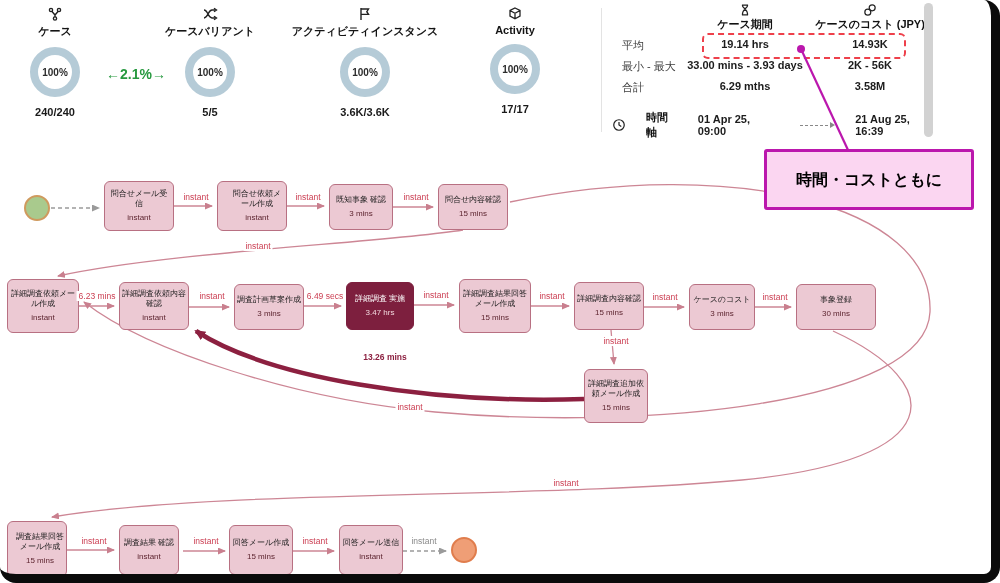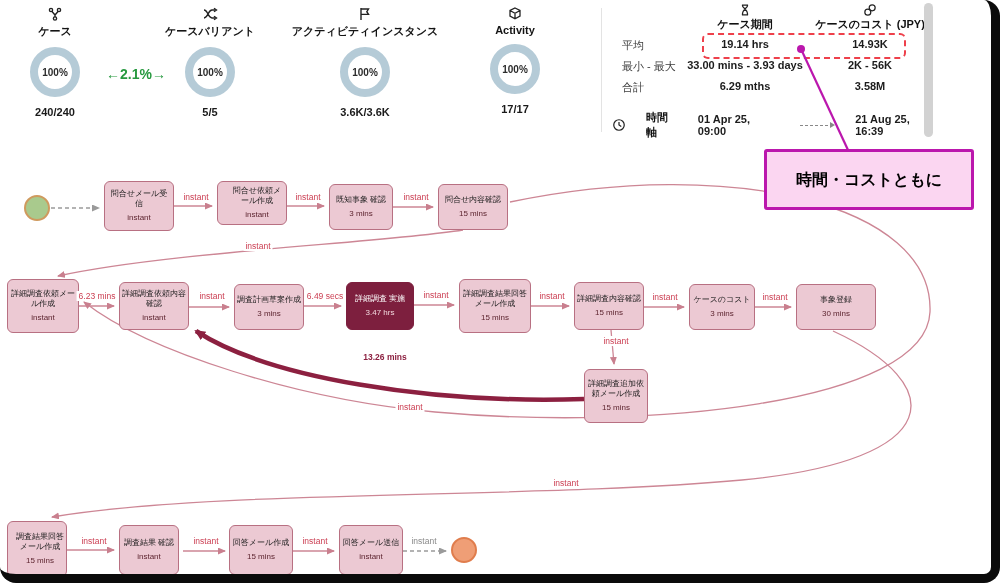--- a/index.html
+++ b/index.html
@@ -102,21 +102,21 @@
     </g>
   </svg>
 
   <div class="diagram">
     <div class="endpoint start"></div>
     <div class="endpoint end"></div>
   <div class="node" style="left: 104px; top: 181px; width: 70px; height: 50px;">
         <div class="ttl">問合せメール受信</div>
         <div class="dur">instant</div>
       </div>
-      <div class="node" style="left: 217px; top: 181px; width: 70px; height: 44px; padding-left: 12px;">
+      <div class="node" style="left: 217px; top: 181px; width: 70px; height: 50px; padding-left: 12px;">
         <div class="ttl">問合せ依頼メール作成</div>
         <div class="dur">instant</div>
       </div>
       <div class="node" style="left: 329px; top: 184px; width: 64px; height: 46px;">
         <div class="ttl">既知事象 確認</div>
         <div class="dur">3 mins</div>
       </div>
       <div class="node" style="left: 438px; top: 184px; width: 70px; height: 46px;">
         <div class="ttl">問合せ内容確認</div>
         <div class="dur">15 mins</div>

